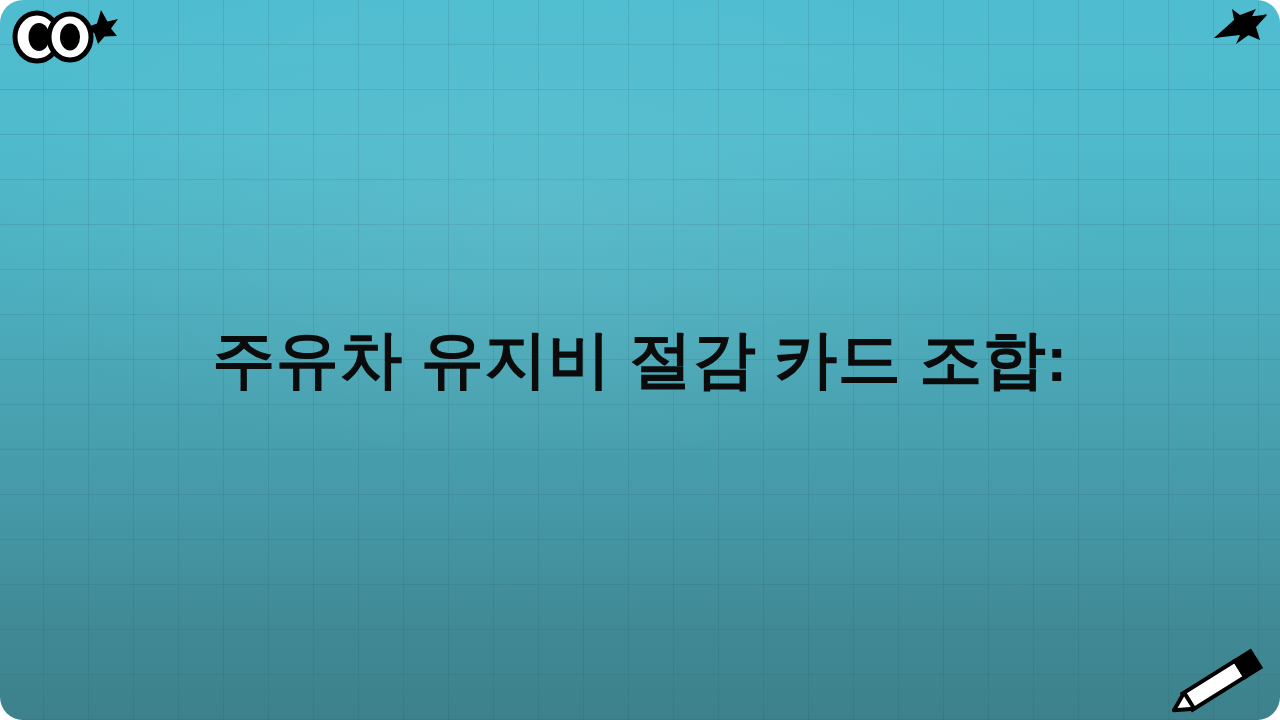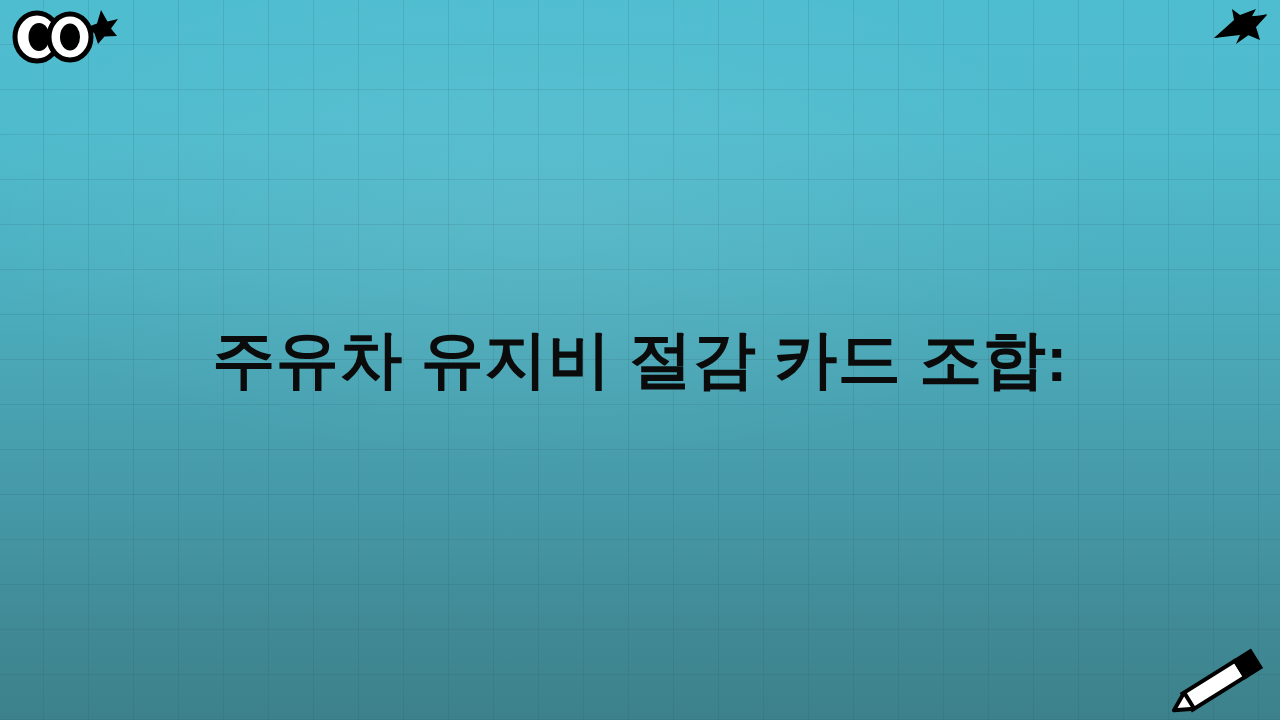--- a/index.html
+++ b/index.html
@@ -20,20 +20,21 @@
     overflow: hidden;
     background:
       linear-gradient(180deg,
         #4fbdd0 0%,
         #4fbbcd 18%,
         #4cb0c0 38%,
         #49a3b2 55%,
         #4597a6 72%,
         #408994 88%,
         #3c818c 100%);
+    border-radius: 23px;
   }
 
   
   #grid {
     position: absolute;
     inset: 0;
     background-image:
       linear-gradient(to right, rgba(40,90,100,0.16) 0 1.5px, transparent 1.5px),
       linear-gradient(to bottom, rgba(40,90,100,0.16) 0 1.5px, transparent 1.5px);
     background-size: 45px 45px;

